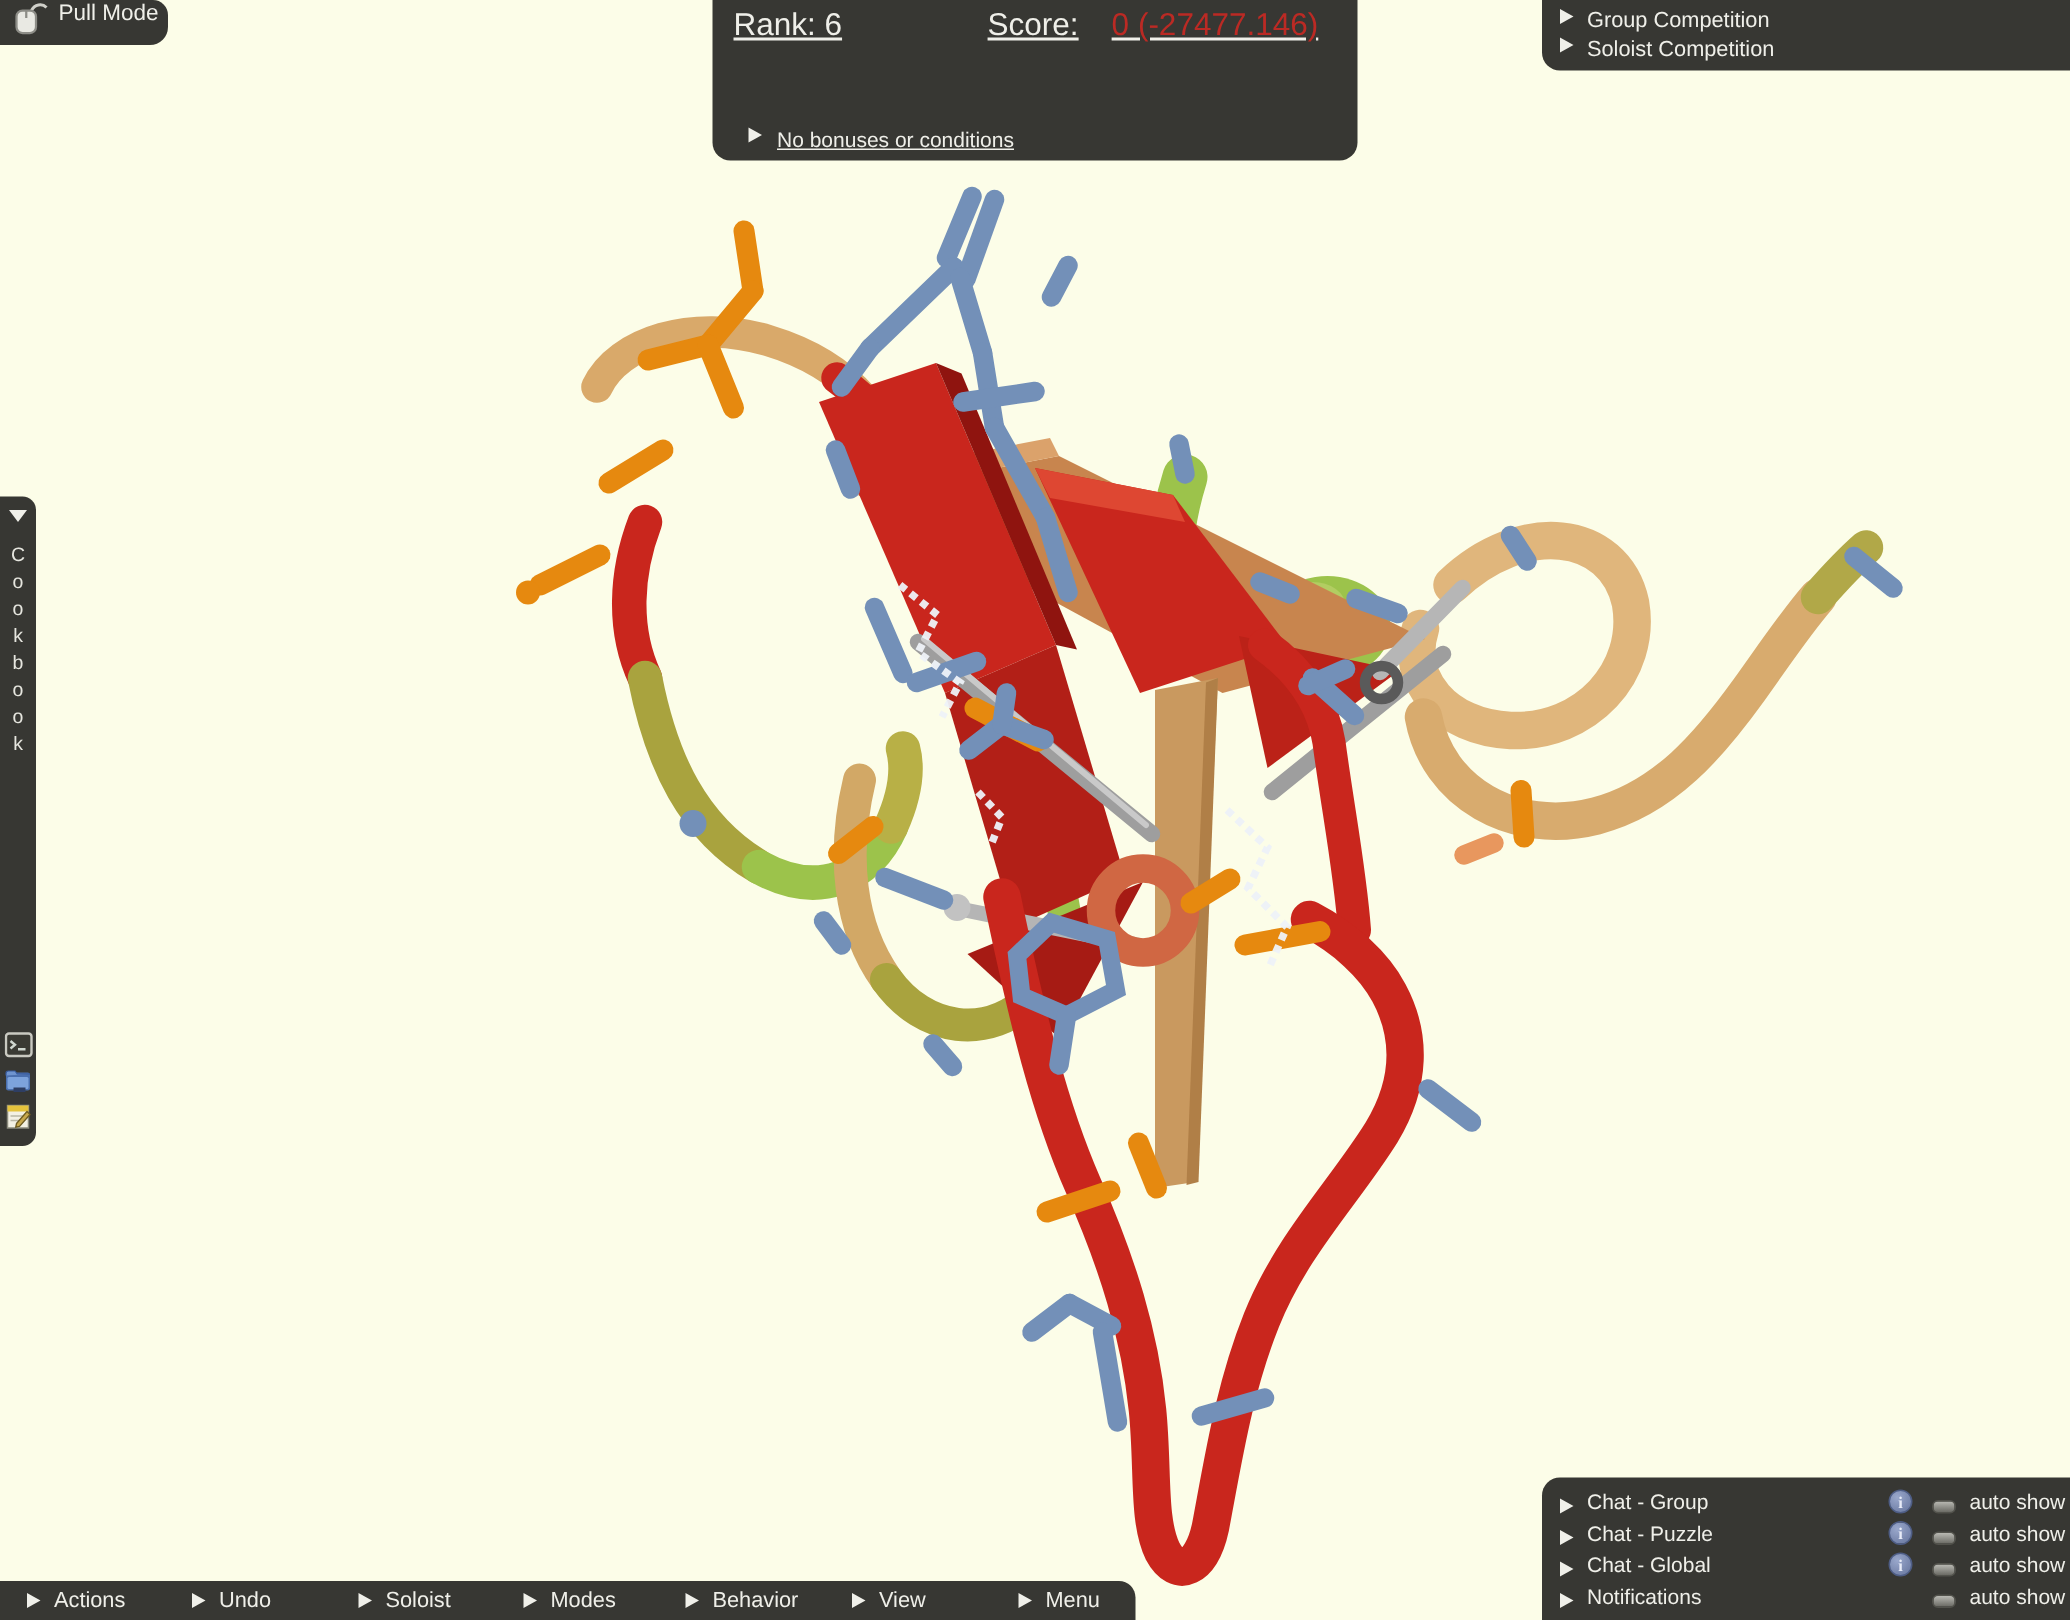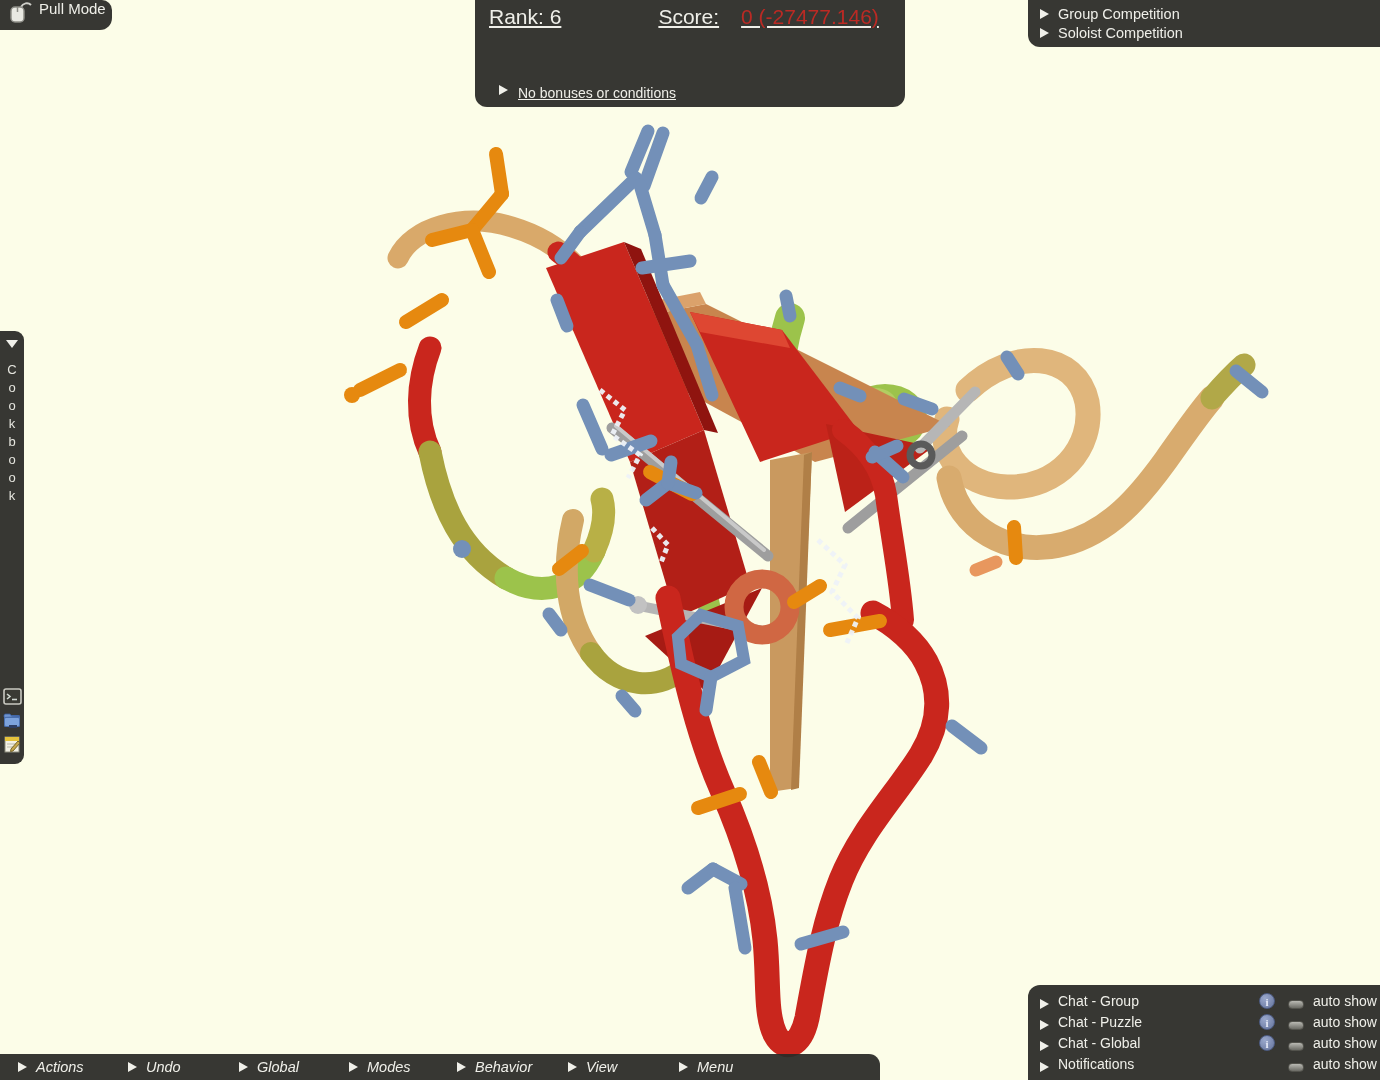--- a/index.html
+++ b/index.html
@@ -30,21 +30,21 @@
   .score-row1 .score-value{margin-left:22px;}
   .score-row2{display:flex;font-size:15px;}
   .score-row2 .puzzle-name{margin-left:auto;}
   .score-row3{text-align:center;font-size:15px;}
   .score-row4{display:flex;gap:10px;font-size:14px;padding-left:10px;padding-bottom:2px;}
   .score-row4 .tri-right{border-width:5px 0 5px 9px;}
 
   
   .competitions{left:1028px;top:0;width:352px;height:47px;border-radius:0 0 0 12px;
     display:flex;flex-direction:column;justify-content:space-evenly;padding:2px 0;}
-  .comp-row{display:flex;align-items:center;gap:9px;padding-left:12px;font-size:14.5px;cursor:pointer;}
+  .comp-row{display:flex;align-items:flex-start;gap:9px;padding-left:12px;font-size:14.5px;cursor:pointer;}
   .comp-row .tri-right{border-width:5px 0 5px 9px;}
 
   
   .cookbook{left:0;top:331px;width:24px;height:433px;border-radius:0 9px 9px 0;
     display:flex;flex-direction:column;align-items:center;}
   .cookbook .tri-down{margin-top:9px;border-width:8px 6px 0 6px;}
   .cookbook-label{margin-top:14px;writing-mode:vertical-lr;text-orientation:upright;
     font-size:13px;letter-spacing:3px;color:#e6e6df;}
   .cookbook-spacer{flex:1;}
   .cb-icons{display:flex;flex-direction:column;gap:5px;margin-bottom:10px;}
@@ -59,21 +59,21 @@
   .info-icon{width:16px;height:16px;border-radius:50%;margin-right:13px;
     background:radial-gradient(circle at 35% 30%,#9aa8cc,#65749c);border:1px solid #4e5d85;
     color:#e8ecf8;font-size:11px;font-weight:bold;line-height:16px;text-align:center;
     font-family:"Liberation Serif",serif;box-sizing:border-box;flex:0 0 auto;}
   .info-hidden{visibility:hidden;}
   .toggle{width:16px;height:9px;border-radius:4px;margin-right:9px;flex:0 0 auto;
     background:linear-gradient(#b9b9b3,#6b6b65);border:1px solid #52524c;box-sizing:border-box;}
   .autoshow{width:67px;}
 
   
-  .menubar{left:0;top:1054px;width:880px;height:26px;border-radius:0 11px 0 0;font-style:italic;}
+  .menubar{left:0;top:1054px;width:757px;height:26px;border-radius:0 11px 0 0;}
   .menu-item{position:absolute;top:0;height:26px;display:flex;align-items:center;gap:9px;
     font-size:14.5px;cursor:pointer;}
   .menu-item .tri-right{border-width:5px 0 5px 9px;}
 
   .protein-svg{position:absolute;left:0;top:0;z-index:1;}
 </style>
 </head>
 <body>
 
 <svg class="protein-svg" width="1380" height="1080" viewBox="0 0 1380 1080">
@@ -301,21 +301,21 @@
   <div class="menu-item" style="left:18px">
     <span class="tri tri-right"></span>
     <span>Actions</span>
   </div>
   <div class="menu-item" style="left:128px">
     <span class="tri tri-right"></span>
     <span>Undo</span>
   </div>
   <div class="menu-item" style="left:239px">
     <span class="tri tri-right"></span>
-    <span>Global</span>
+    <span>Soloist</span>
   </div>
   <div class="menu-item" style="left:349px">
     <span class="tri tri-right"></span>
     <span>Modes</span>
   </div>
   <div class="menu-item" style="left:457px">
     <span class="tri tri-right"></span>
     <span>Behavior</span>
   </div>
   <div class="menu-item" style="left:568px">

